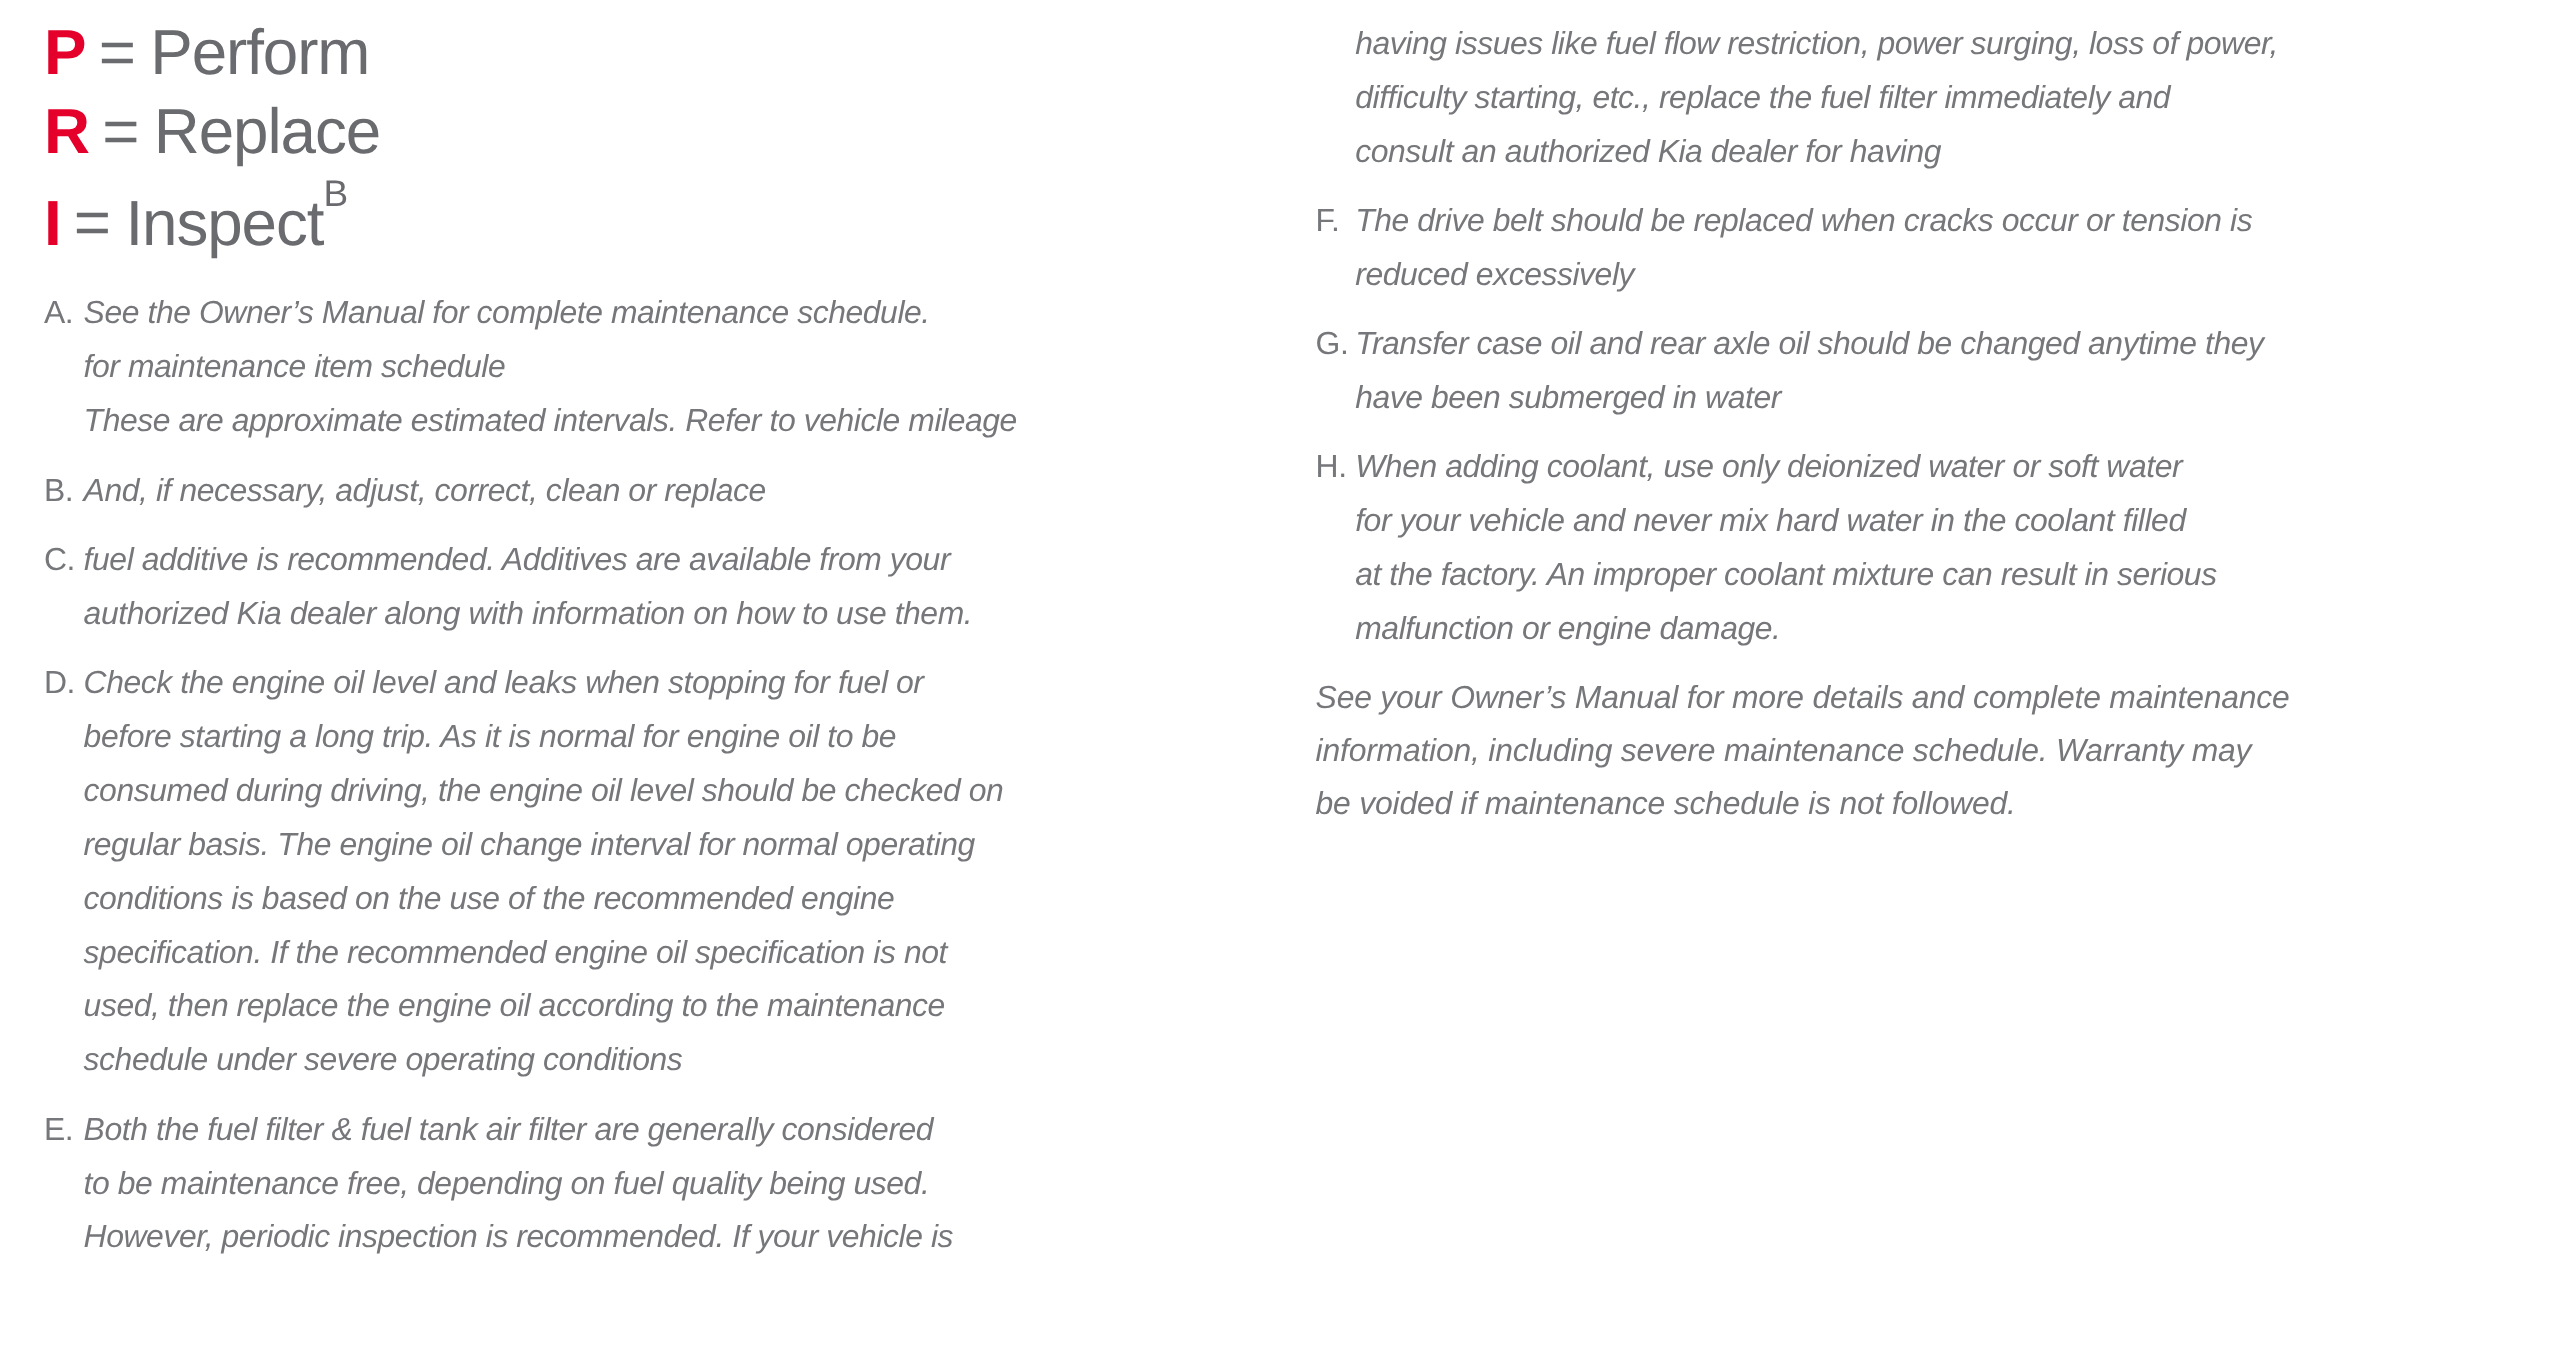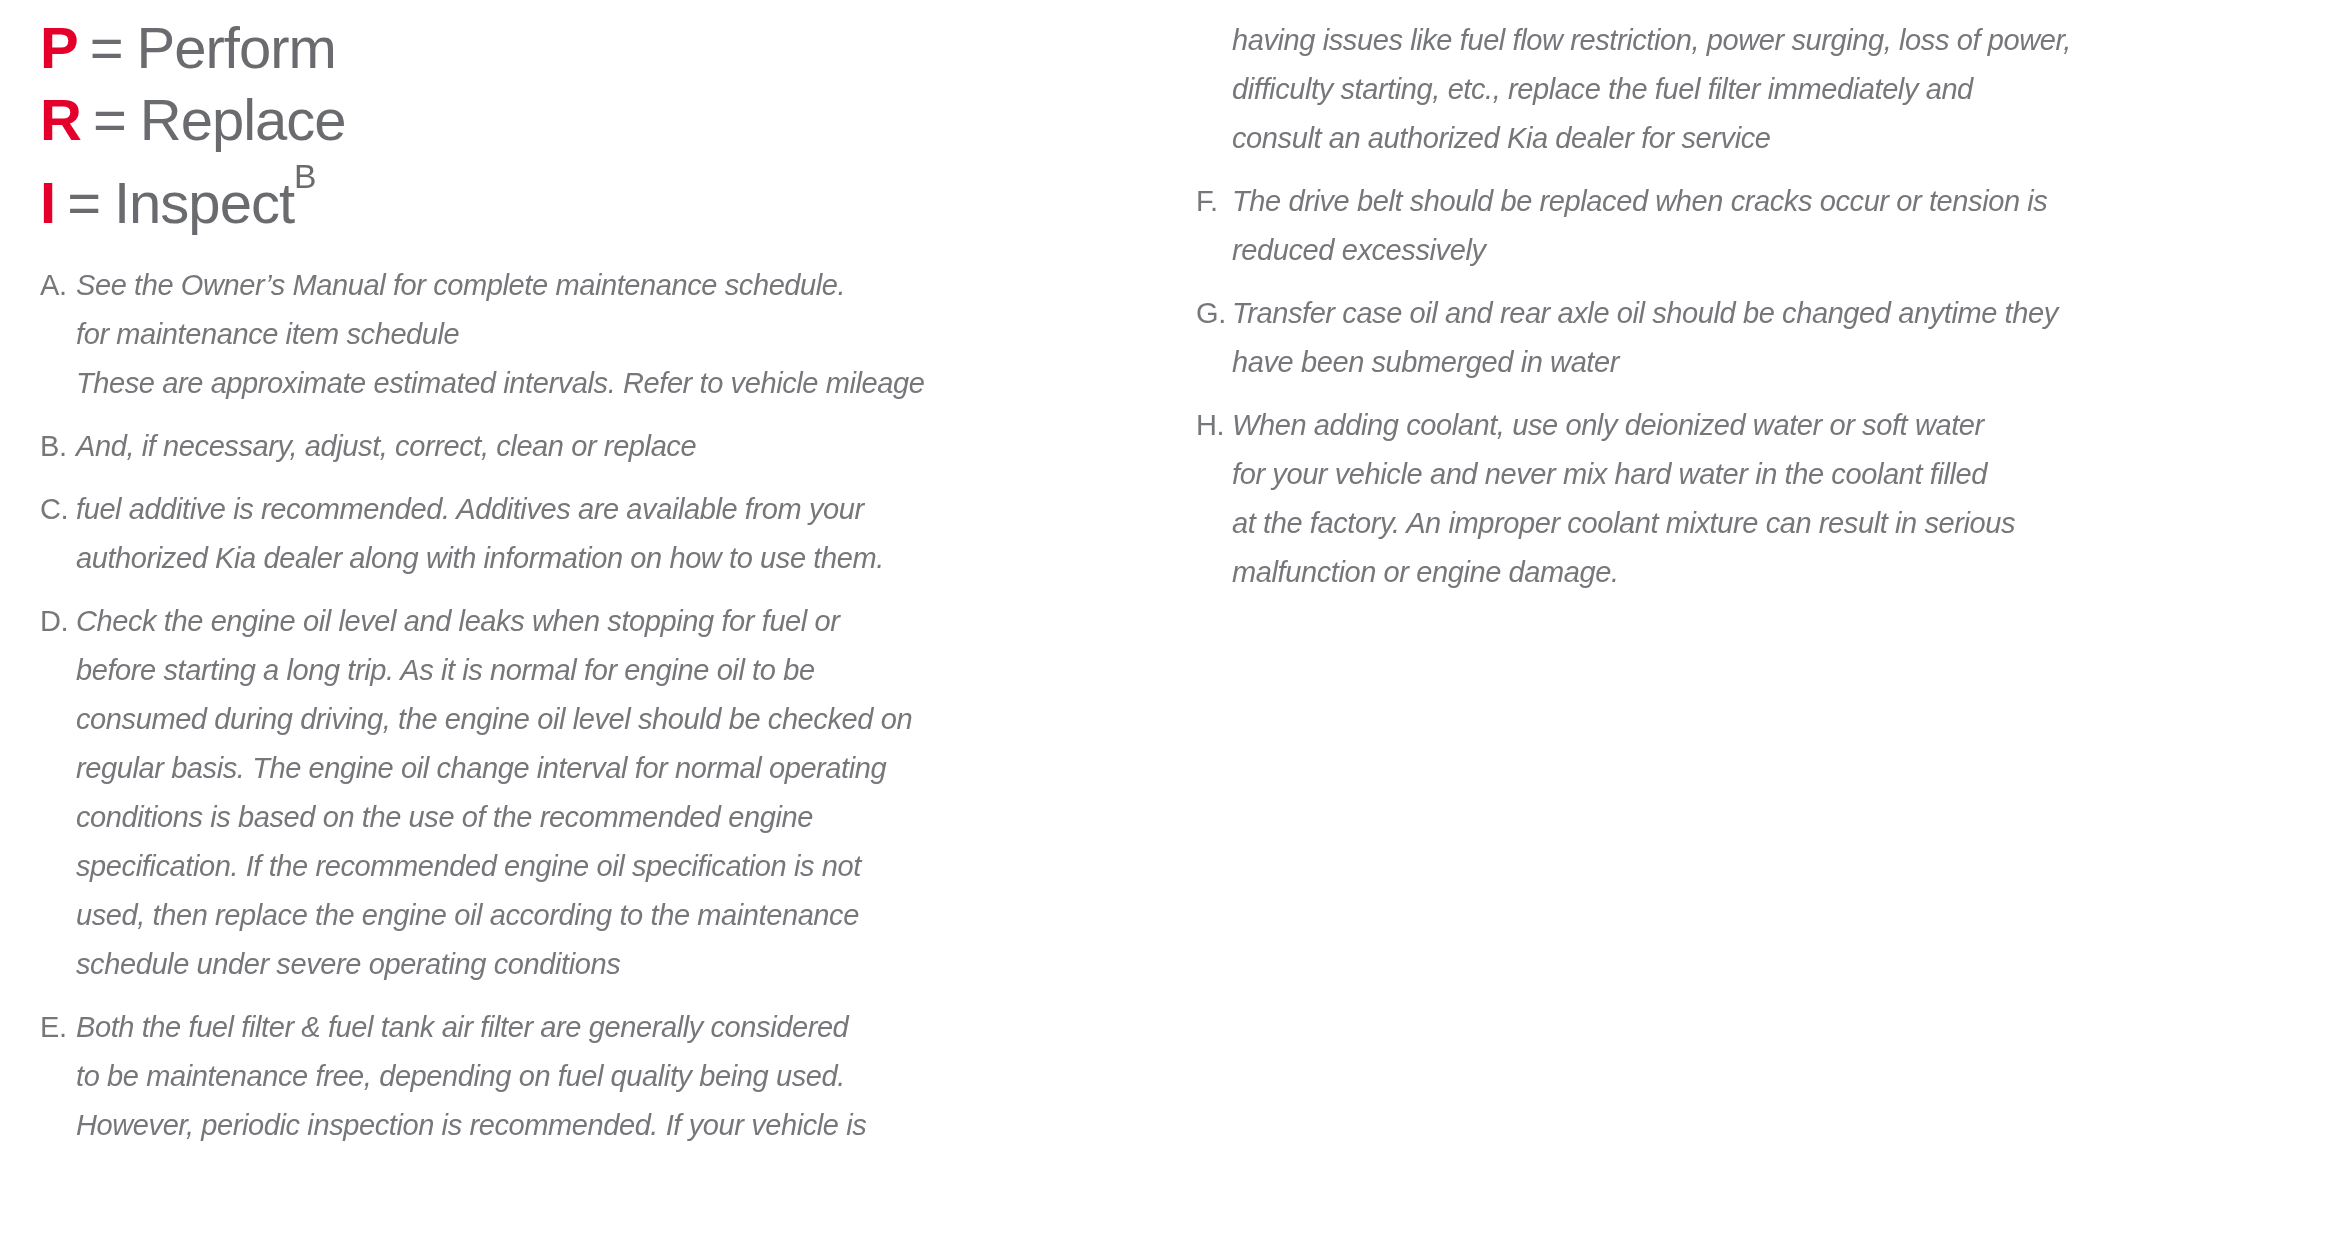--- a/index.html
+++ b/index.html
@@ -125,21 +125,21 @@
   </div>
 </div>
   </div>
   <div class="col col-right">
     <div class="notes" id="notes-right">
   <div class="note">
 
     <div class="note-lines">
             <div class="line">having issues like fuel flow restriction, power surging, loss of power,</div>
             <div class="line">difficulty starting, etc., replace the fuel filter immediately and</div>
-            <div class="line">consult an authorized Kia dealer for service</div>
+            <div class="line">consult an authorized Kia dealer for having</div>
           </div>
   </div>
 
   <div class="note">
     <span class="note-label">F.</span>
     <div class="note-lines">
             <div class="line">The drive belt should be replaced when cracks occur or tension is</div>
             <div class="line">reduced excessively</div>
           </div>
   </div>
@@ -155,14 +155,19 @@
   <div class="note">
     <span class="note-label">H.</span>
     <div class="note-lines">
             <div class="line">When adding coolant, use only deionized water or soft water</div>
             <div class="line">for your vehicle and never mix hard water in the coolant filled</div>
             <div class="line">at the factory. An improper coolant mixture can result in serious</div>
             <div class="line">malfunction or engine damage.</div>
           </div>
   </div>
 </div>
+    <div class="footnote" id="footnote">
+        <div class="line">See your Owner’s Manual for more details and complete maintenance</div>
+        <div class="line">information, including severe maintenance schedule. Warranty may</div>
+        <div class="line">be voided if maintenance schedule is not followed.</div>
+      </div>
   </div>
 </div>
 
 </body></html>

